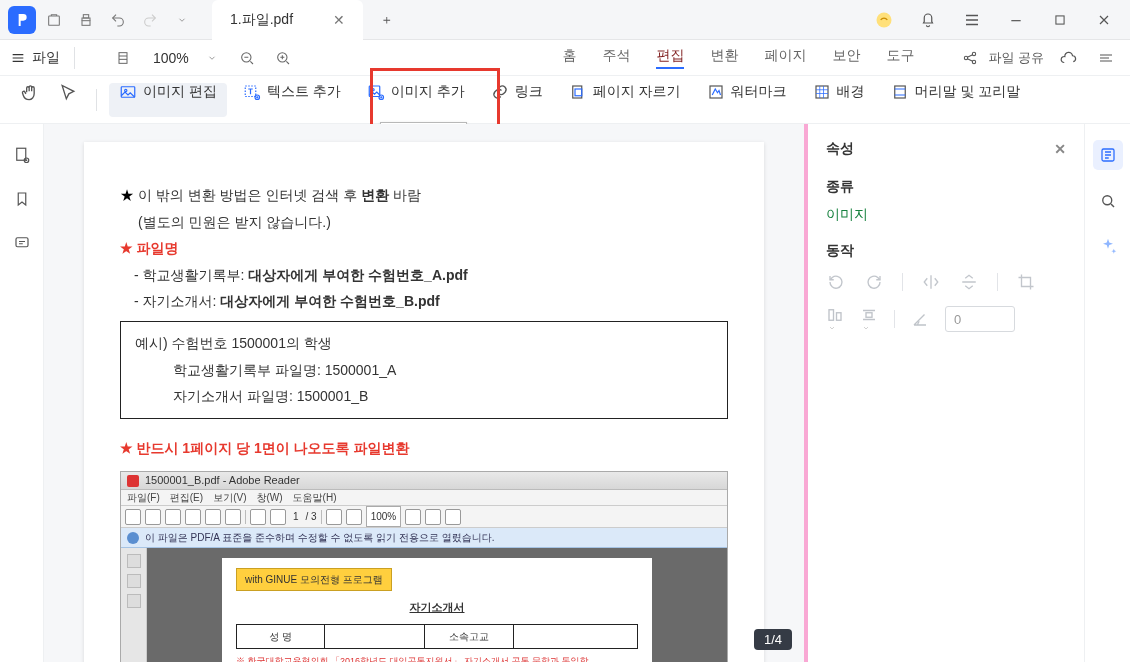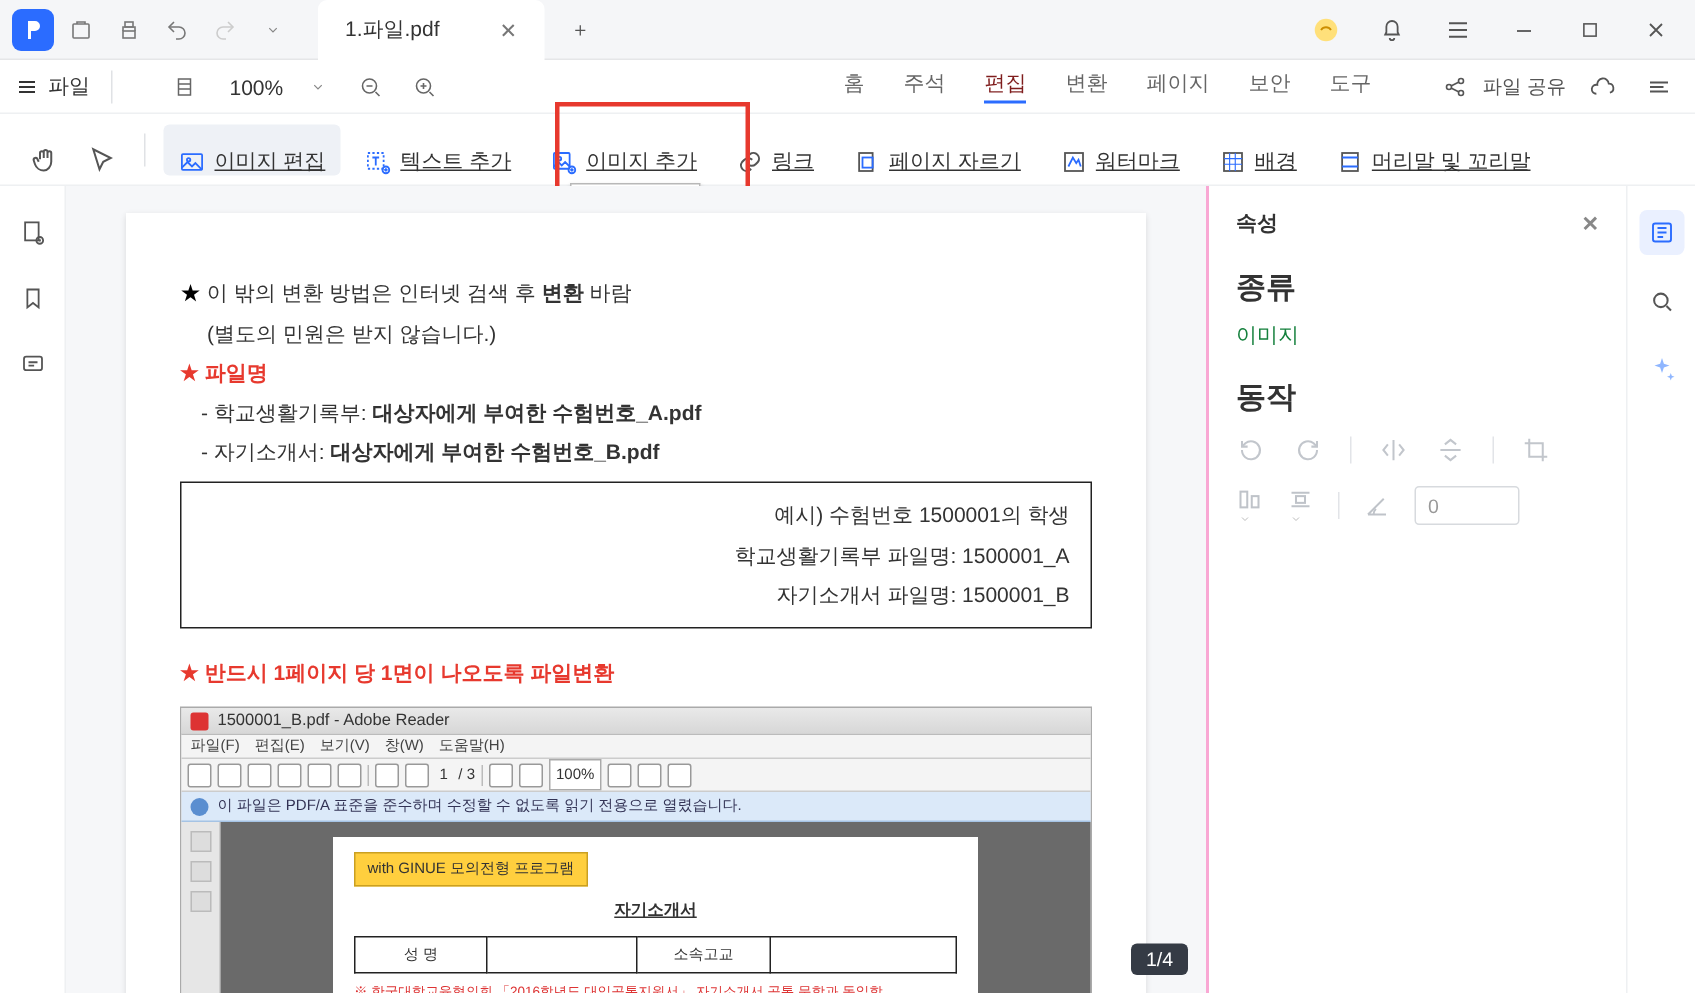--- a/index.html
+++ b/index.html
@@ -21,39 +21,39 @@
 .hamburger { display: flex; align-items: center; gap: 6px; cursor: pointer; font-size: 14px; }
 .zoombox { display: flex; align-items: center; gap: 8px; margin-left: 20px; }
 .zoom-sel { display: flex; align-items: center; gap: 18px; padding: 2px 8px; font-size: 14px; }
 .menulist { display: flex; gap: 26px; margin-left: auto; margin-right: 40px; font-size: 14px; }
 .menulist span { color: #666; cursor: pointer; }
 .menulist .active { color: #7f1d1d; border-bottom: 2px solid #2b6cff; padding-bottom: 2px; }
 .share-right { display: flex; align-items: center; gap: 10px; font-size: 13px; color: #555; }
 
 
 .toolbar { height: 48px; display: flex; align-items: center; gap: 6px; padding: 0 14px; border-bottom: 1px solid #eef0f2; }
-.tbtn { display: flex; align-items: flex-end; gap: 6px; height: 34px; padding: 0 10px; border-radius: 4px; cursor: pointer; color: #333; font-size: 14px; text-decoration: underline; }
+.tbtn { display: flex; align-items: flex-start; gap: 6px; height: 34px; padding: 0 10px; border-radius: 4px; cursor: pointer; color: #333; font-size: 14px; }
 .tbtn.iconic { padding: 0 6px; }
 .tbtn.edit-img { background: #eef1f6; }
 .divider { width: 1px; height: 22px; background: #e0e2e5; margin: 0 6px; }
 .red-box { position: absolute; border: 3px solid #e7392e; pointer-events: none; }
 .tooltip { position: absolute; background: #fff; border: 1px solid #b8b8b8; padding: 3px 8px; font-size: 13px; box-shadow: 0 1px 3px rgba(0,0,0,.15); }
 
 
 .body { display: flex; height: calc(662px - 40px - 36px - 48px); }
 .left-rail { width: 44px; background: #fff; border-right: 1px solid #eef0f2; display: flex; flex-direction: column; align-items: center; gap: 18px; padding-top: 18px; }
 .rail-icon { width: 26px; height: 26px; display:flex;align-items:center;justify-content:center; color: #555; cursor:pointer; }
 
 .page-area { flex: 1; background: #f6f7f9; overflow: hidden; position: relative; padding: 18px 30px; }
 .page { background: #fff; width: 680px; min-height: 560px; margin: 0 auto; padding: 40px 36px 20px; box-shadow: 0 1px 4px rgba(0,0,0,.12); position: relative; font-size: 14px; line-height: 1.9; }
 .page .star { color: #000; }
 .page .red-star { color: #e7392e; font-weight: bold; }
 .page .red-strong { color: #e7392e; font-weight: bold; }
 .page b { font-weight: bold; }
-.example-box { border: 1px solid #222; padding: 8px 14px; margin-top: 6px; text-align: right; }
+.example-box { border: 1px solid #222; padding: 8px 14px; margin-top: 6px; }
 
 
 .shot { border: 1px solid #aaa; margin-top: 10px; font-size: 11px; }
 .shot-top { background: linear-gradient(#e9e9e9,#d7d7d7); height: 18px; border-bottom: 1px solid #bbb; display:flex;align-items:center;padding:0 6px; gap:6px; color:#333;}
 .shot-menu { background: #f4f4f4; height: 16px; border-bottom:1px solid #ccc; display:flex;align-items:center;gap:10px; padding:0 6px; font-size:10px;color:#444;}
 .shot-tool { background: #f4f4f4; height: 22px; border-bottom:1px solid #ccc; display:flex;align-items:center;gap:4px; padding:0 4px; }
 .shot-tool .sq { width:16px;height:16px;border:1px solid #999;background:#fff;border-radius:2px; }
 .shot-info { background: #dbe9f9; height:20px; border-bottom:1px solid #a5c3e4; display:flex;align-items:center;padding:0 6px; font-size:10px; color:#335; gap:6px;}
 .shot-body { display:flex; height: 120px; }
 .shot-side { width:26px; background:#e6e6e6; border-right:1px solid #ccc; display:flex;flex-direction:column;align-items:center;gap:6px;padding-top:6px;}
@@ -62,23 +62,23 @@
 .shot-paper { width: 430px; background:#fff; padding:10px 14px; font-size:11px;}
 .ginue { background:#ffcf3e; display:inline-block; padding:1px 8px; font-size:10px; border:1px solid #caa022; }
 .introtitle { text-align:center; font-weight:bold; margin:6px 0;text-decoration:underline; }
 .shot-table { width:100%; border-collapse:collapse; }
 .shot-table td { border:1px solid #222; padding:2px 6px; text-align:center; font-size:10px; }
 .shot-foot { color:#d33; font-size:9px; margin-top:4px; }
 
 .page-badge { position:absolute; right:12px; bottom:12px; background:#353b45; color:#fff; padding:3px 10px; border-radius:4px; font-size:13px; }
 
 
-.right-panel { width: 280px; border-left: 2px solid #f9a8d4; background:#fff; padding: 16px 18px; position:relative; }
+.right-panel { width: 280px; border-left: 4px solid #f9a8d4; background:#fff; padding: 16px 18px; position:relative; }
 .panel-title { font-weight: bold; font-size: 14px; margin-bottom: 20px; display:flex; justify-content:space-between; align-items:center;}
-.panel-sec { font-size:20px; font-weight:bold; margin-top: 18px; margin-bottom: 10px; }
+.panel-sec { font-size:14px; font-weight:bold; margin-top: 18px; margin-bottom: 10px; }
 .panel-val { color:#15803d; font-size:14px; }
 .action-row { display:flex; gap:18px; margin-top:12px; color:#c2c6cc; align-items:center; }
 .action-row .ic { width:20px; height:20px; display:flex;align-items:center;justify-content:center;}
 .rot-row { display:flex; gap:16px; align-items:center; margin-top:14px; color:#bfc3c9; }
 .rot-input { width:70px; height:26px; border:1px solid #d7dade; border-radius:3px; padding:0 8px; color:#999; font-size:13px; }
 
 .far-rail { width: 46px; border-left:1px solid #eef0f2; background:#fff; display:flex;flex-direction:column;align-items:center;gap:16px; padding-top:16px;}
 .far-rail .ic { width:30px;height:30px;display:flex;align-items:center;justify-content:center;border-radius:5px;cursor:pointer;color:#555; }
 .far-rail .ic.active { background:#eaf0ff; color:#2b6cff; }
 .sparkle { color:#7aa7ff; position:relative; }

